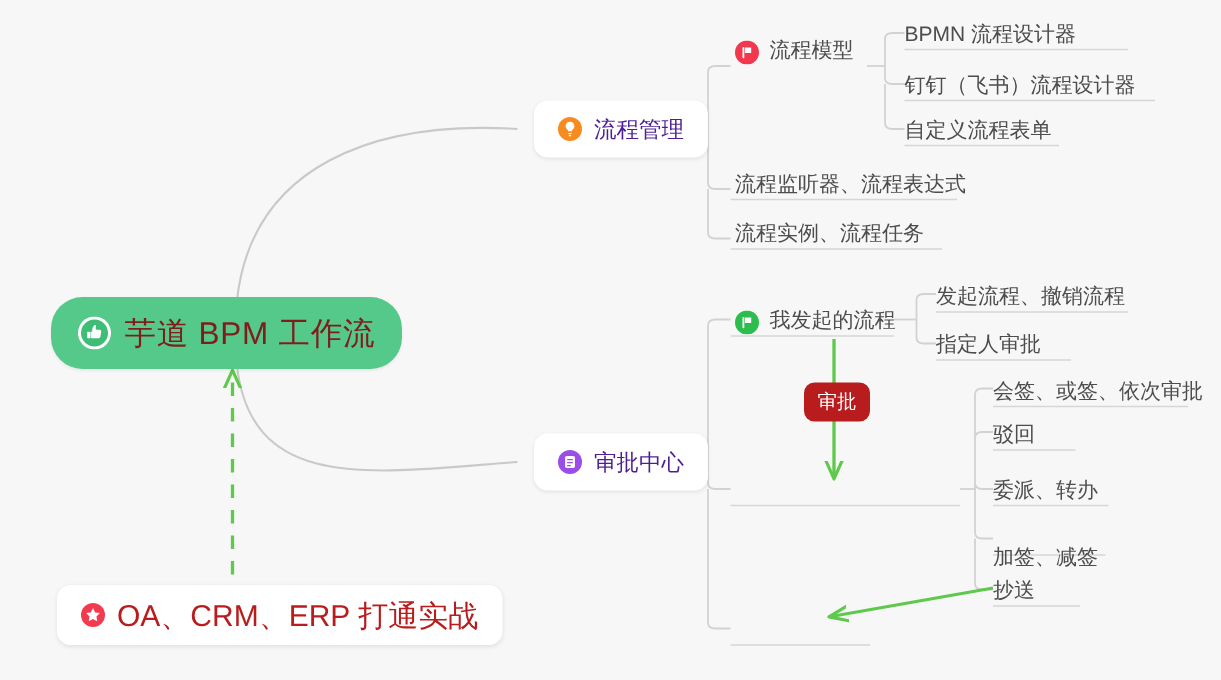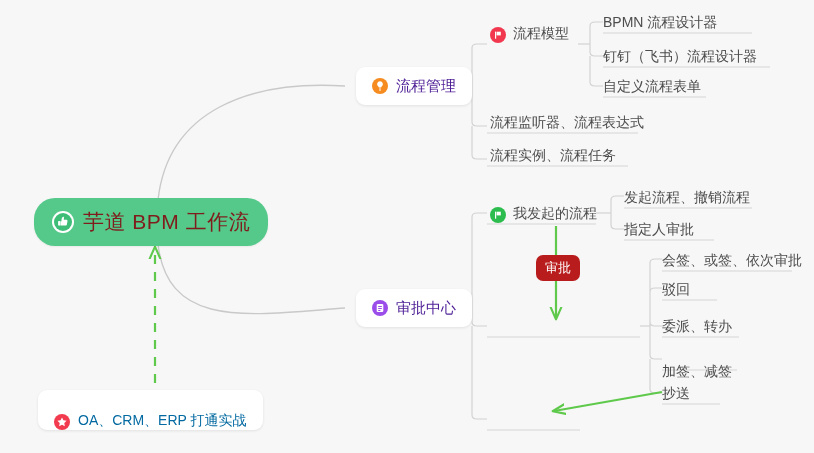--- a/index.html
+++ b/index.html
@@ -58,23 +58,22 @@
     padding: 0 16px;
     height: 38px;
     color: #4c1d95;
     font-size: 15px;
     box-shadow: 0 1px 3px rgba(0,0,0,.09);
   }
   .card-node .label { margin-left: 8px; }
 
   .footer-node {
     height: 40px;
-    font-size: 14px;
-    color: #0369a1;
-    align-items: flex-end;
+    font-size: 20px;
+    color: #b91c1c;
   }
 
   
   .leaf-node {
     color: #4d4d4d;
     font-size: 14px;
     height: 26px;
     align-items: flex-end;
     padding-bottom: 2px;
   }

